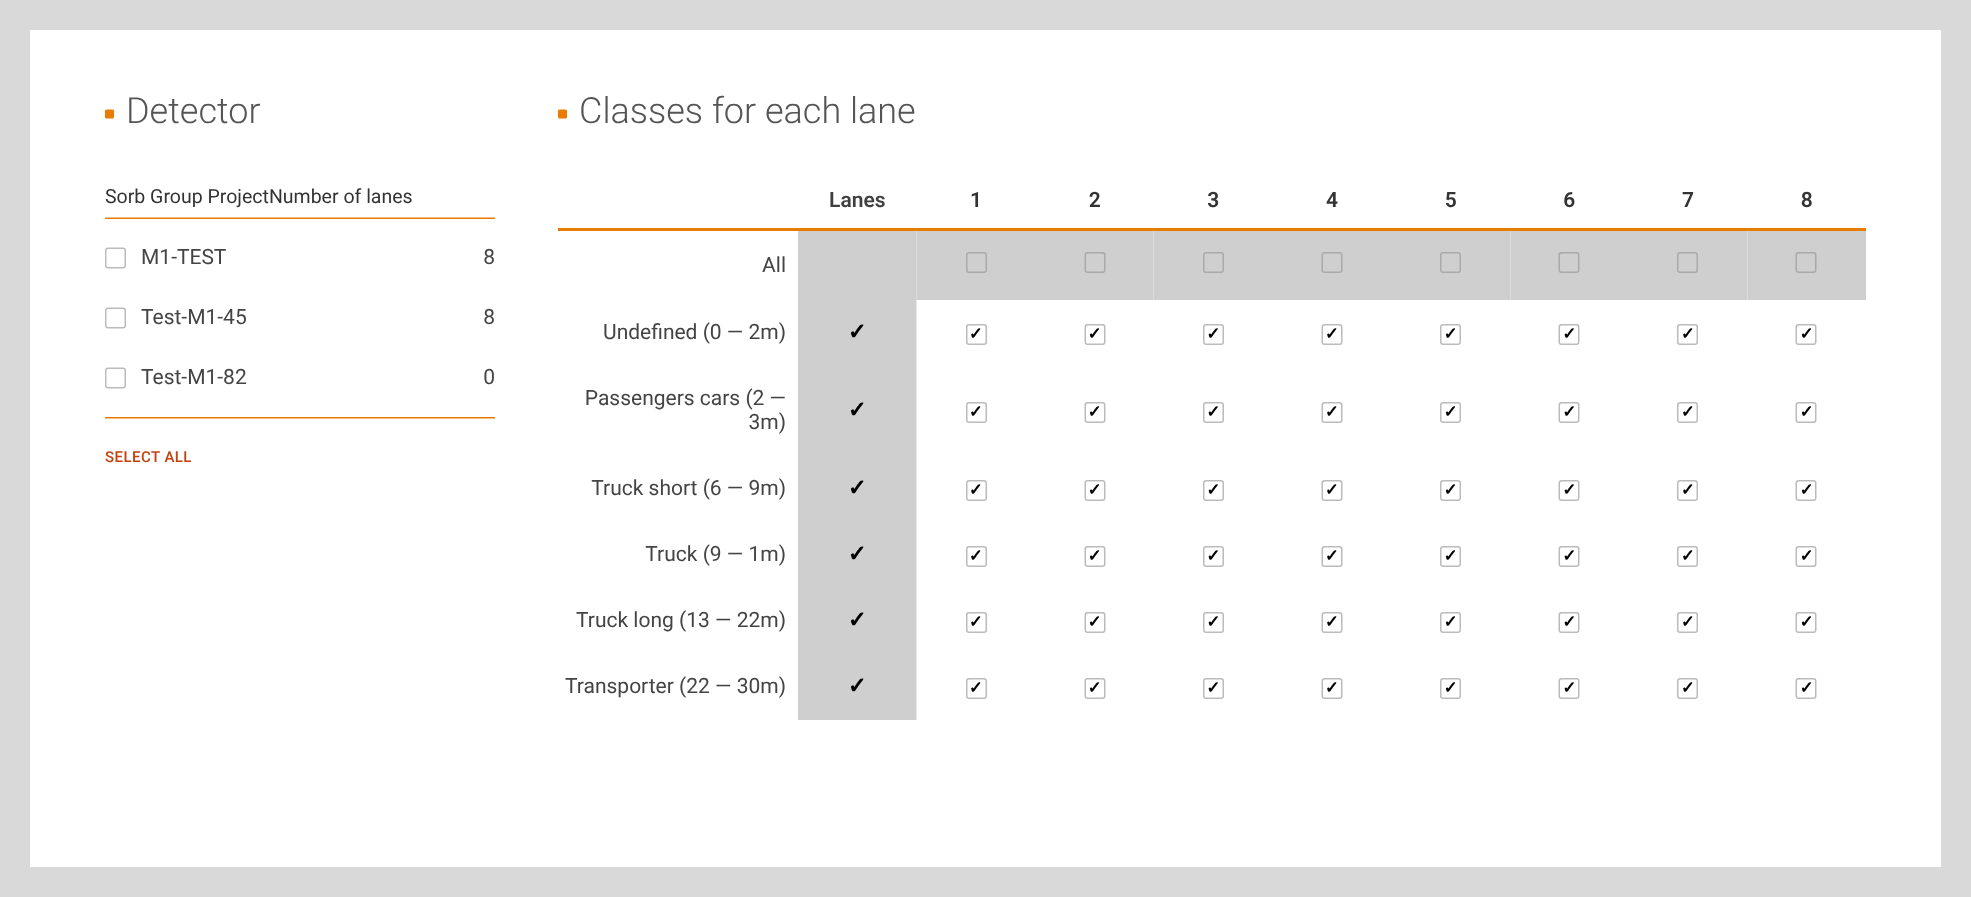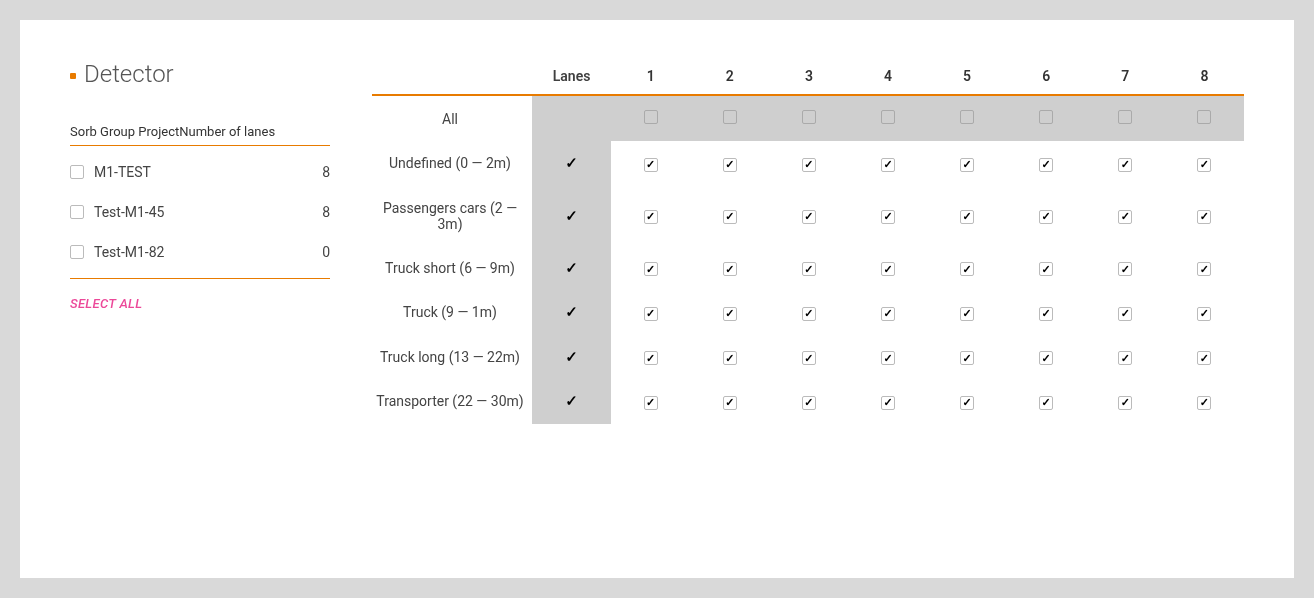--- a/index.html
+++ b/index.html
@@ -84,43 +84,42 @@
     content: "✓";
     font-weight: bold;
     color: #000;
   }
   .det-sep {
     border-top: 1px solid #e87b00;
     margin-top: 6px;
     padding-top: 14px;
   }
   .select-all {
-    color: #ec4899;
-    font-size: 13px;
+    color: #c2410c;
+    font-size: 10px;
     font-weight: 500;
     letter-spacing: 0.3px;
     cursor: pointer;
-    font-style: italic;
   }
   
   .right {
     flex: 1;
   }
   table.lanes {
     width: 100%;
     border-collapse: collapse;
     table-layout: fixed;
   }
   table.lanes th, table.lanes td {
     text-align: center;
     padding: 8px 4px;
     font-size: 14px;
   }
   table.lanes th.rowlabel, table.lanes td.rowlabel {
-    text-align: center;
+    text-align: right;
     width: 160px;
     color: #444;
     font-weight: 400;
     padding-left: 4px;
     padding-right: 8px;
   }
   table.lanes thead th {
     font-weight: 600;
     color: #333;
     padding-bottom: 10px;
@@ -195,20 +194,24 @@
             <span>0</span>
           </div>
         </div>
       <div class="det-sep">
         <span class="select-all">SELECT ALL</span>
       </div>
     </div>
   </div>
 
   <div class="right">
+    <h2 class="section-title">
+      <span class="dot"></span>
+      <span>Classes for each lane</span>
+    </h2>
 
     <table class="lanes">
       <thead>
         <tr id="lanes-header-row">
           <th class="rowlabel"></th>
           <th class="col-all">Lanes</th>
         <th>1</th>
             <th>2</th>
             <th>3</th>
             <th>4</th>

